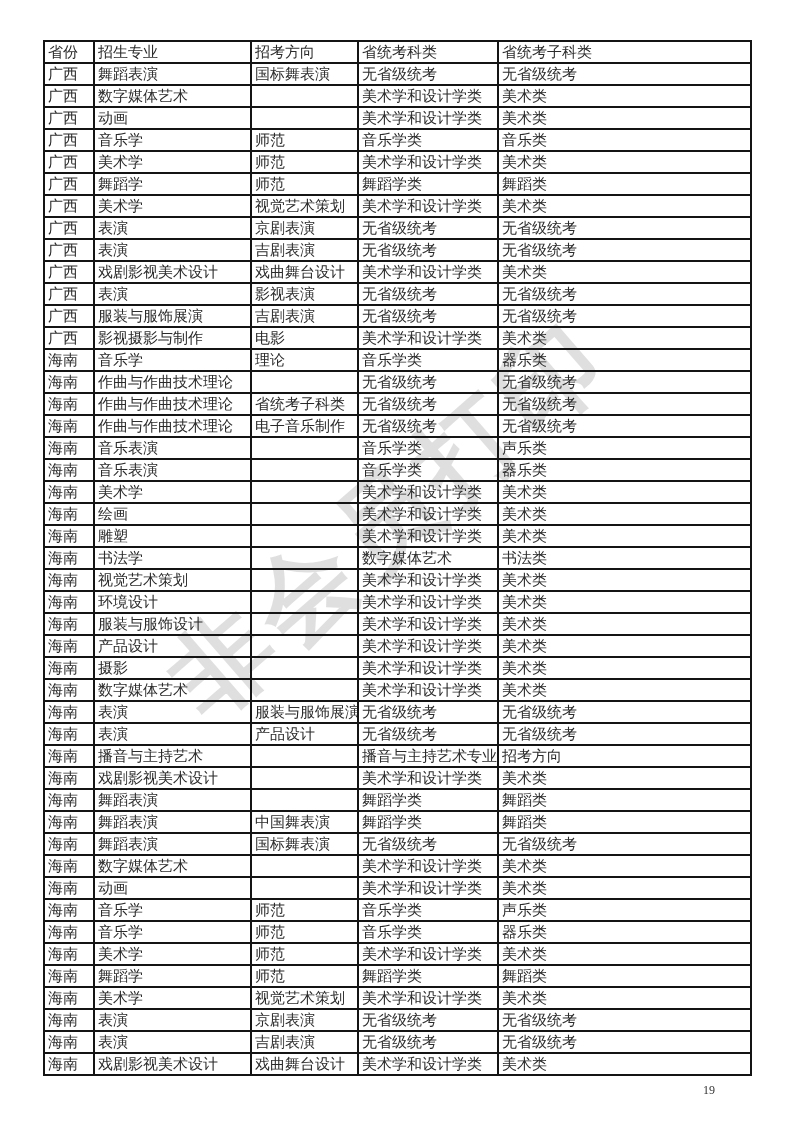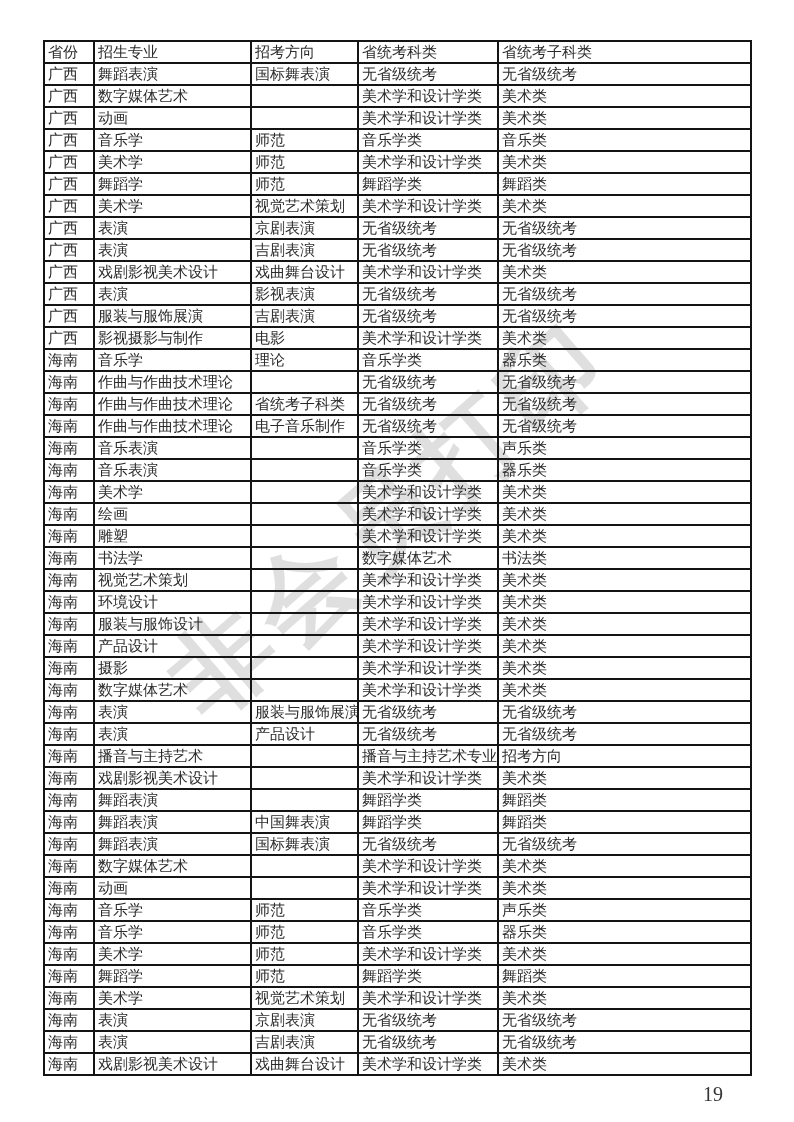--- a/index.html
+++ b/index.html
@@ -58,21 +58,21 @@
     color: #2b2b2b;
     white-space: nowrap;
     overflow: hidden;
     background: transparent;
   }
   .page-number {
     position: absolute;
     left: 703px;
     top: 1083px;
     font-family: "Liberation Serif", serif;
-    font-size: 20px;
+    font-size: 12px;
     color: #333333;
     z-index: 1;
   }
 </style>
 </head>
 <body>
 
 <div class="page">
 
   <div class="watermark">非会员打印</div>

